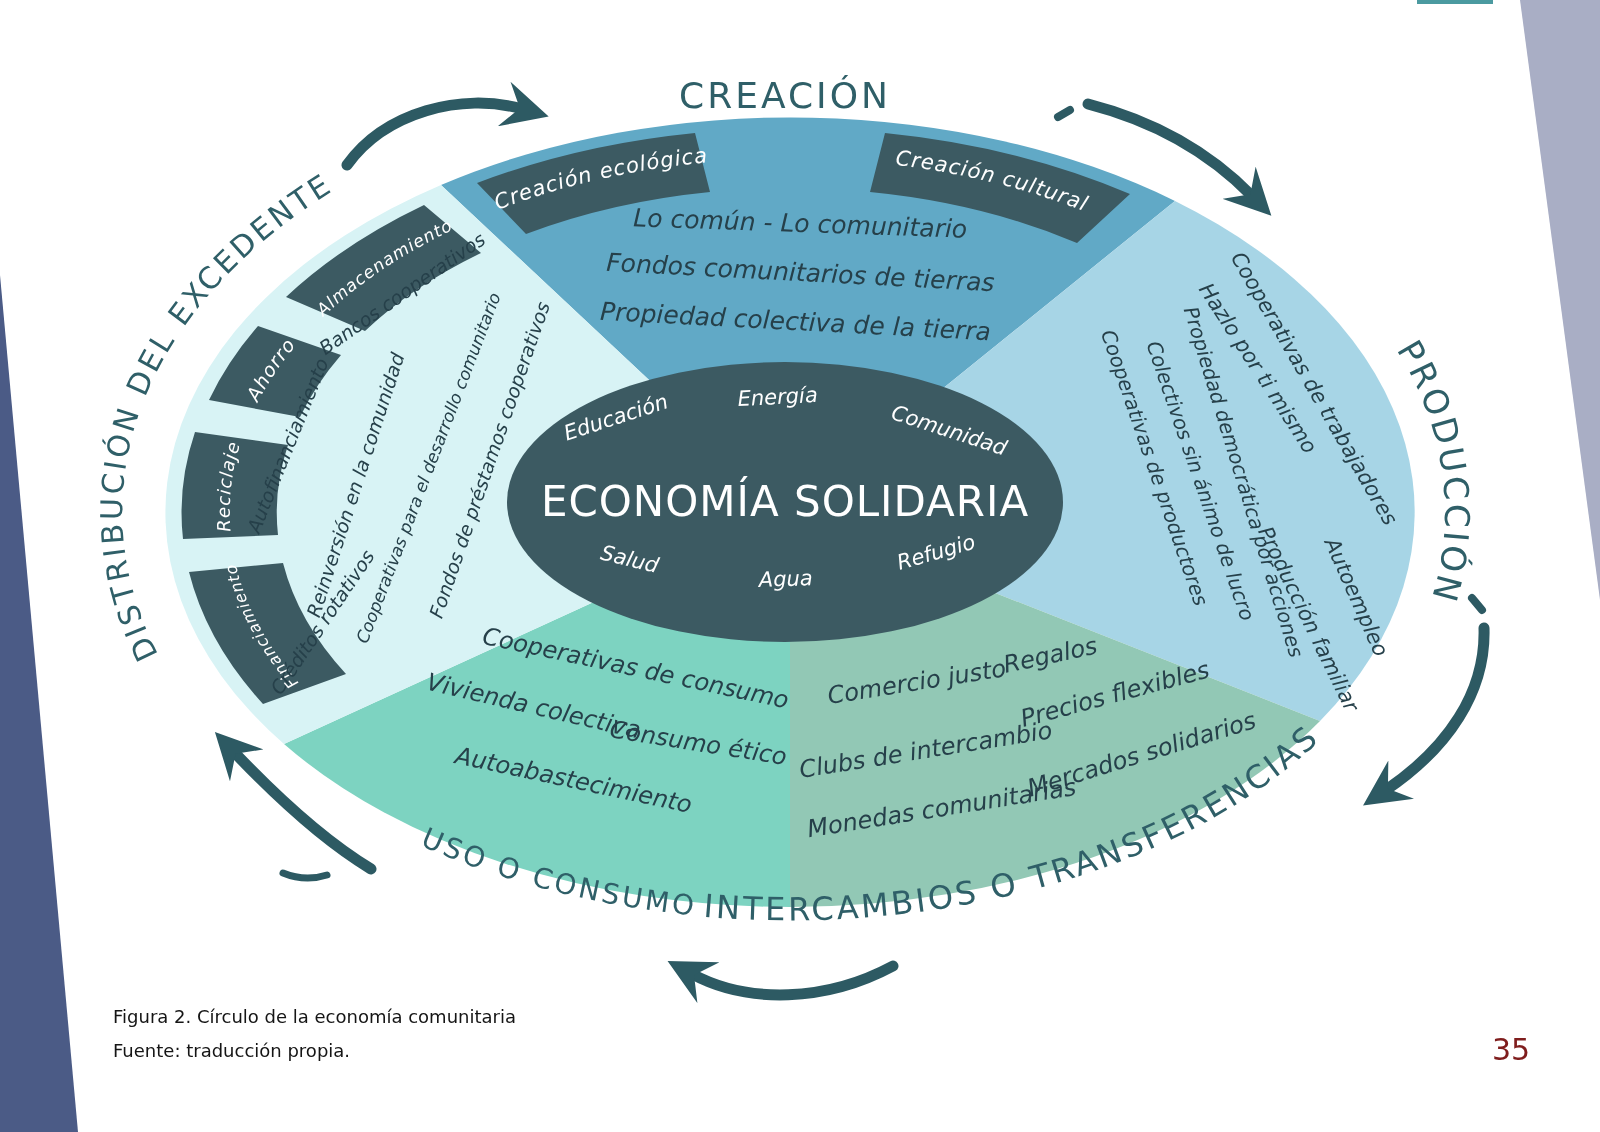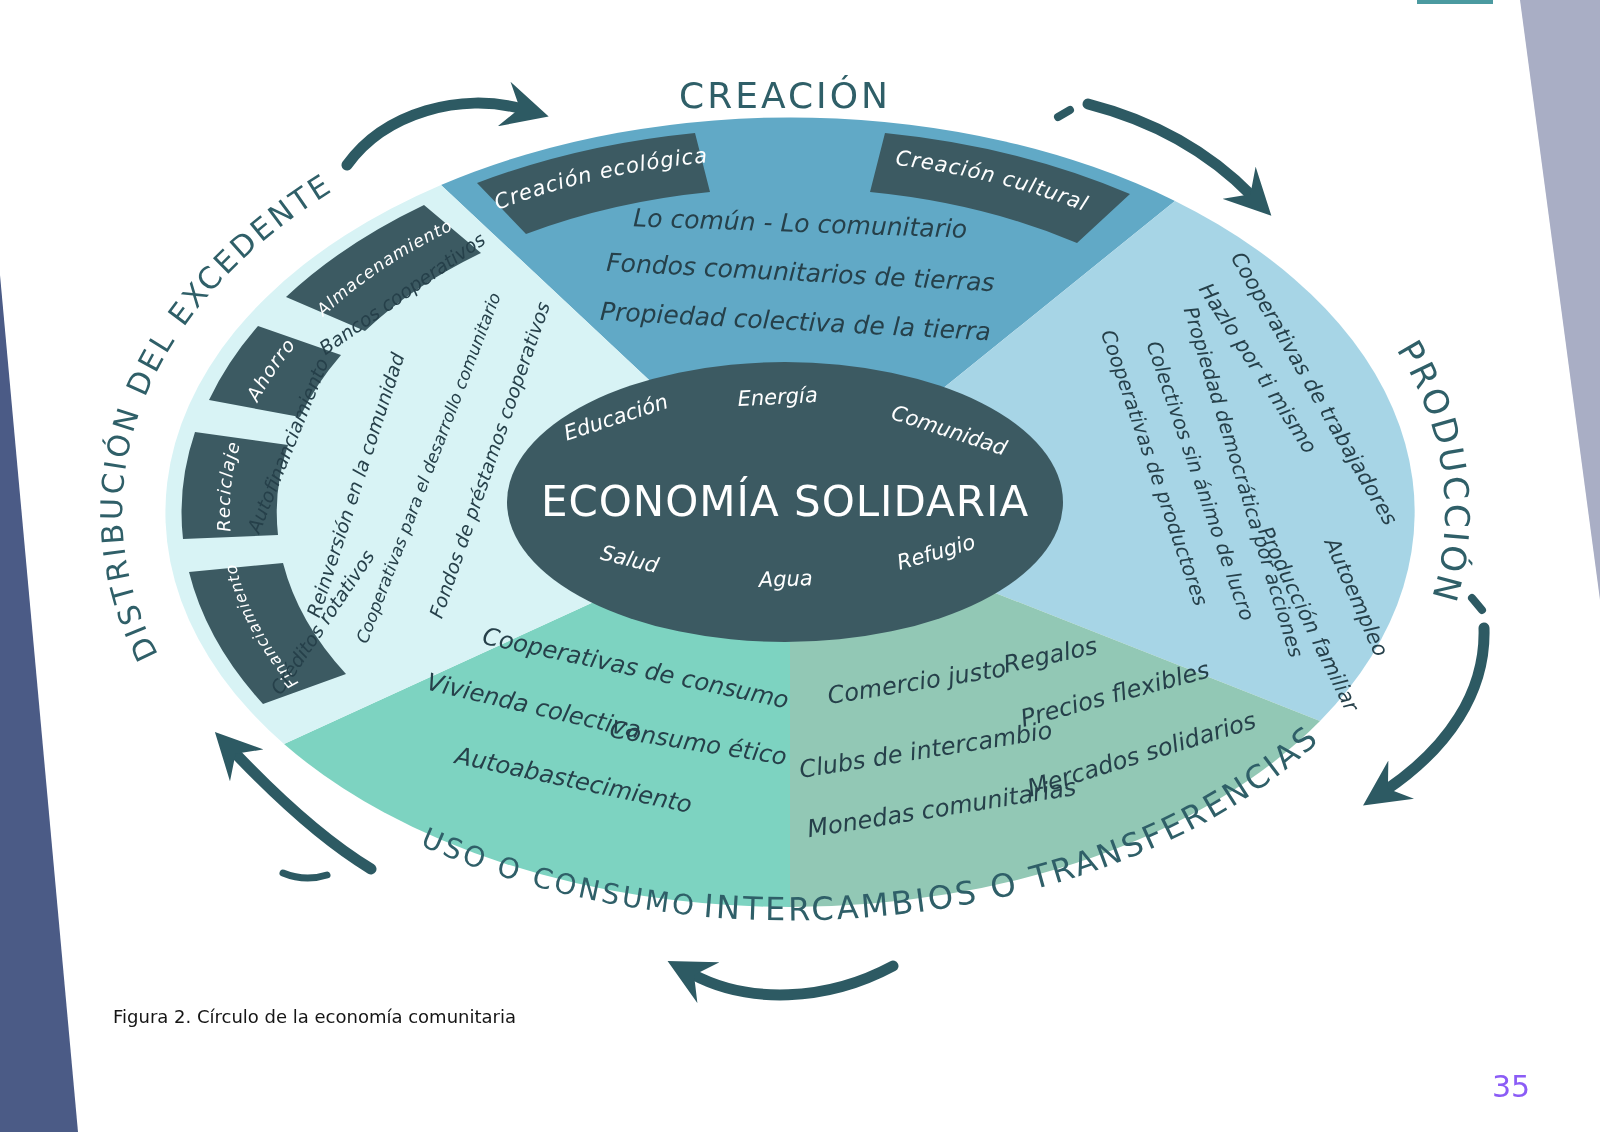--- a/index.html
+++ b/index.html
@@ -6,21 +6,21 @@
   #page{position:relative;width:1600px;height:1132px;background:#ffffff;overflow:hidden;
         font-family:"DejaVu Sans",sans-serif;}
   svg{position:absolute;left:0;top:0;}
   svg text{font-family:"DejaVu Sans",sans-serif;}
   .hd{fill:#2f5f68;letter-spacing:3px;font-weight:500;}
   .bt{fill:#ffffff;letter-spacing:1px;}
   .it{font-style:italic;fill:#26404a;}
   .need{font-style:italic;fill:#ffffff;}
   .arrow{fill:none;stroke:#2d5a63;stroke-linecap:round;}
   #caption{position:absolute;left:113px;top:1000px;color:#151515;font-size:18px;line-height:34px;}
-  #pagenum{position:absolute;left:1492px;top:1032px;color:#8b5cf6;font-size:30px;margin-top:37px;}
+  #pagenum{position:absolute;left:1492px;top:1032px;color:#7f1d1d;font-size:30px;}
 </style>
 </head>
 <body>
 
 <div id="page">
 <svg width="1600" height="1132" viewBox="0 0 1600 1132">
   <defs>
     <marker id="ah" viewBox="0 0 10 10" refX="4" refY="5" markerWidth="4.2" markerHeight="4.2" orient="auto" markerUnits="strokeWidth">
       <path d="M0,0 L10,5 L0,10 L3.5,5 Z" fill="#2d5a63"></path>
     </marker>
@@ -153,15 +153,16 @@
     <path class="arrow" stroke-width="8" d="M1472,598 l10,12"></path>
     <path class="arrow" stroke-width="11" d="M1484,628 C1486,692 1448,748 1386,790" marker-end="url(#ah)"></path>
     <path class="arrow" stroke-width="11" d="M893,966 C826,1002 748,1004 692,974" marker-end="url(#ah)"></path>
     <path class="arrow" stroke-width="7" d="M283,873 q22,9 44,2"></path>
     <path class="arrow" stroke-width="11" d="M371,869 C323,840 272,792 234,752" marker-end="url(#ah)"></path>
   </g>
 </svg>
 
 <div id="caption">
   <div>Figura 2. Círculo de la economía comunitaria</div>
+  <div>Fuente: traducción propia.</div>
 </div>
 <div id="pagenum">35</div>
 </div>
 
 </body></html>

